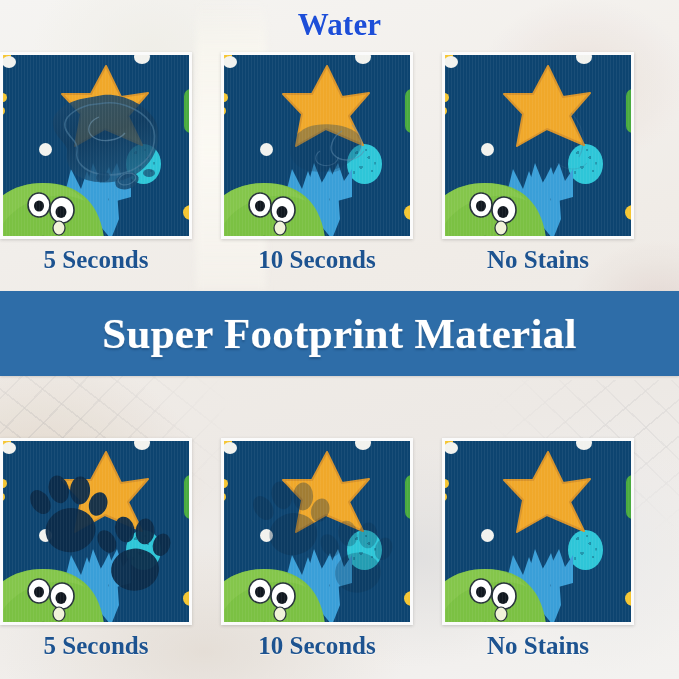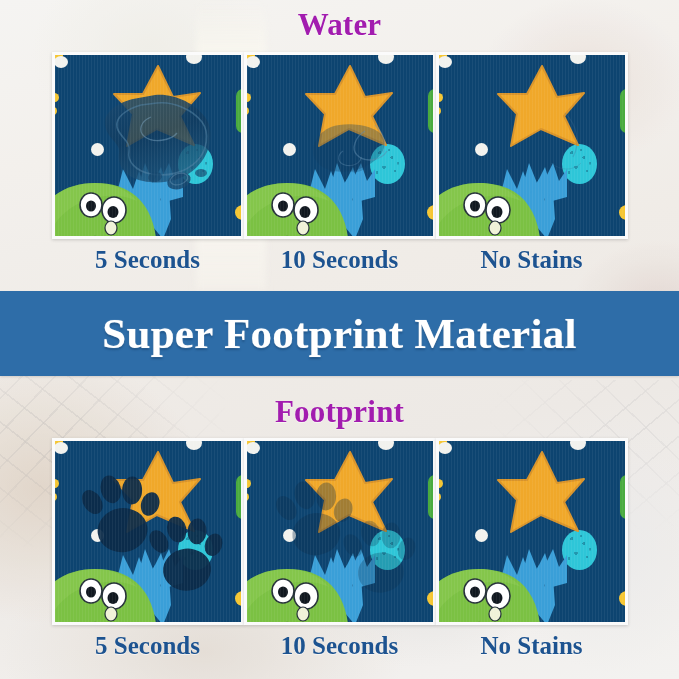--- a/index.html
+++ b/index.html
@@ -71,36 +71,37 @@
 
   
   .section { position: absolute; left: 0; width: 679px; }
   .sec-top { top: 0; height: 291px; }
   .sec-bottom { top: 380px; height: 299px; }
 
   .section-title {
     position: absolute;
     left: 0; width: 679px;
     text-align: center;
-    color: #a21caf;
+    color: #1d4ed8;
     font-size: 31px;
     font-weight: 700;
     letter-spacing: .2px;
     line-height: 1;
     text-shadow: 0 1px 0 rgba(255,255,255,.5);
   }
   .sec-top .section-title { top: 9px; }
   .sec-bottom .section-title { top: 16px; }
 
   
   .tile-row {
     position: absolute;
     left: 0; width: 679px;
     display: flex;
-    justify-content: center;
+    justify-content: flex-start;
+    gap: 29px;
   }
   .sec-top .tile-row { top: 52px; }
   .sec-bottom .tile-row { top: 58px; }
 
   .tile-wrap { width: 192px; }
 
   .tile {
     position: relative;
     width: 192px;
     height: 187px;
@@ -369,21 +370,20 @@
 
   </div>
 </div>
 
 <div class="banner">
   <div class="banner-text">Super Footprint Material</div>
 </div>
 
 <div class="section sec-bottom">
 
-  <div class="section-title">Footprint</div>
 
   <div class="tile-row">
 
     <div class="tile-wrap">
       <div class="tile">
         <div class="edge-yellow" style="left:-6px;top:-2px;width:14px;height:12px;border-radius:0 0 8px 0;"></div>
         <div class="edge-yellow" style="left:-8px;top:38px;width:12px;height:9px;border-radius:0 6px 6px 0;"></div>
         <div class="edge-yellow" style="left:-8px;top:52px;width:10px;height:8px;border-radius:0 6px 6px 0;"></div>
         <div class="edge-green" style="right:-9px;top:34px;width:14px;height:44px;border-radius:10px;"></div>
         <div class="edge-yellow" style="right:-7px;top:150px;width:13px;height:15px;border-radius:8px 0 0 8px;"></div>

